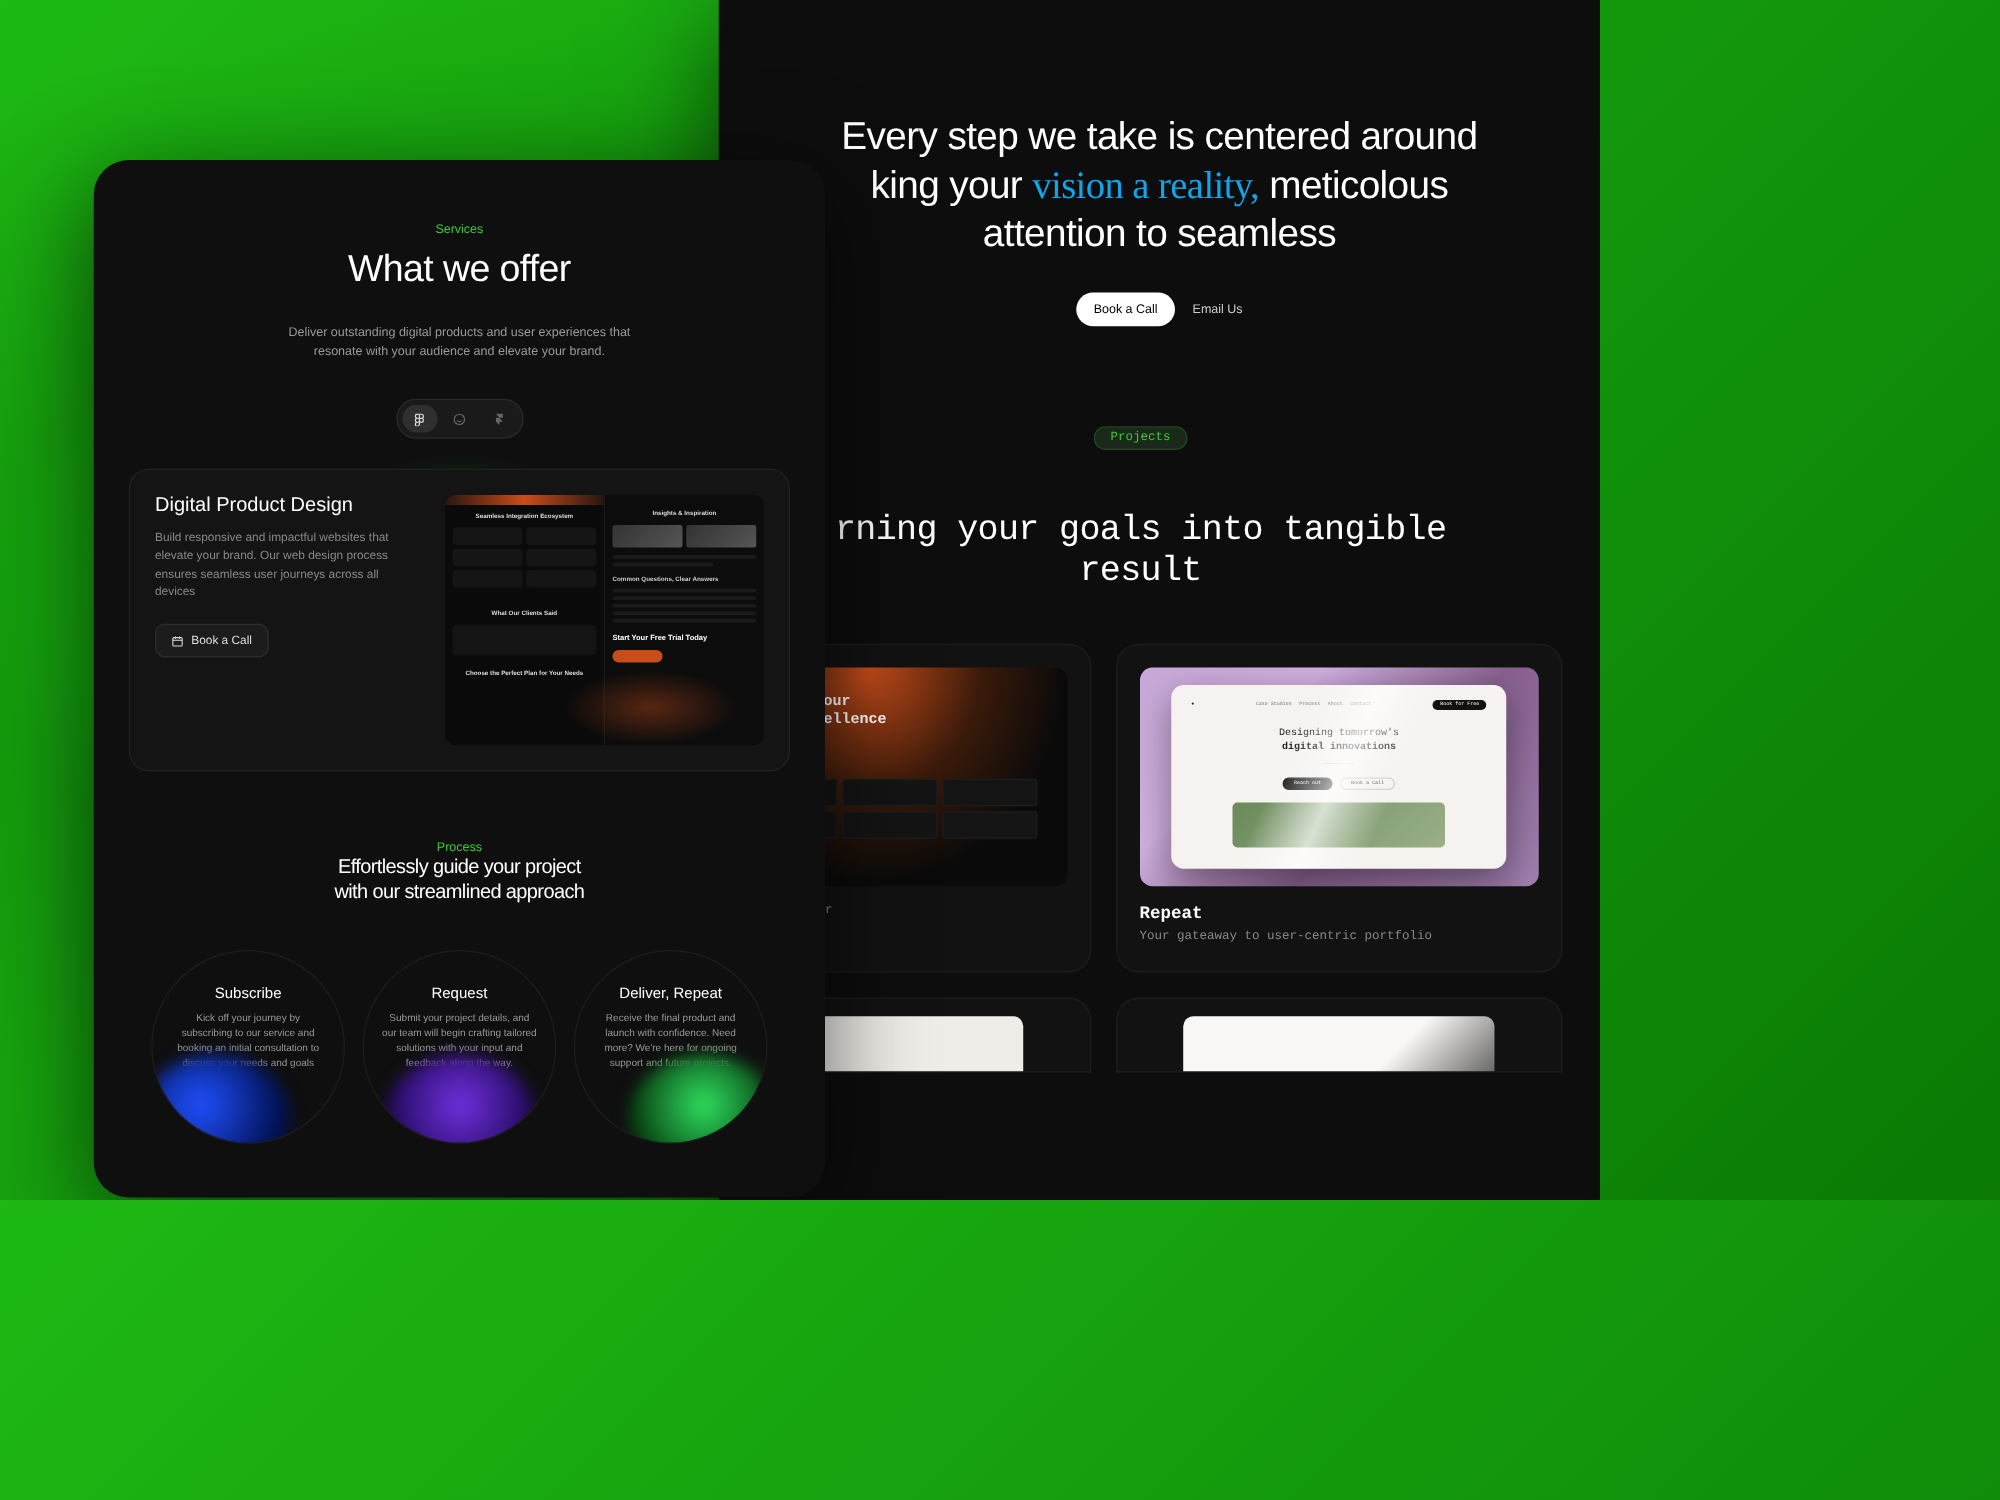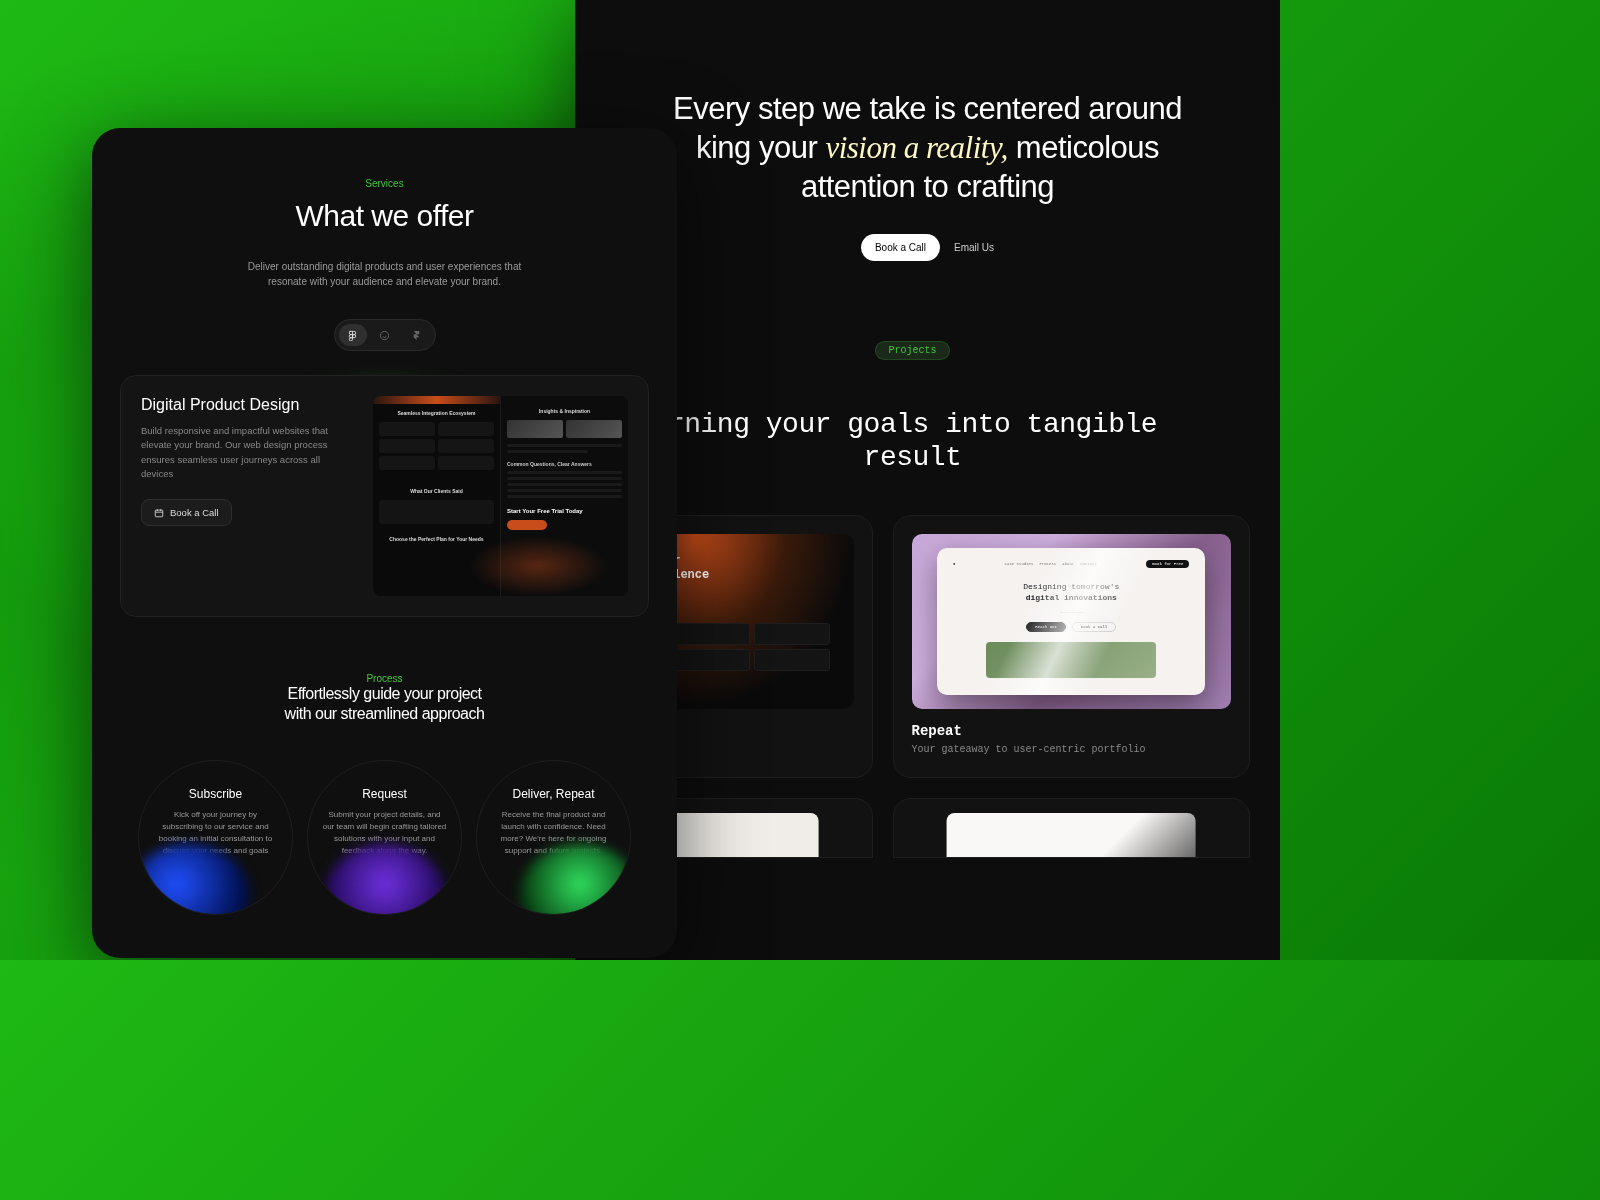--- a/index.html
+++ b/index.html
@@ -18,21 +18,21 @@
 }
 .panel {
   position: absolute;
   background: #0f0f0f;
   box-shadow: 0 20px 80px rgba(0,0,0,0.6);
   color: #fff;
   overflow: hidden;
 }
 .panel-left {
   top: 128px;
-  left: 92px;
+  left: 75px;
   width: 585px;
   height: 830px;
   border-radius: 28px;
 }
 .panel-right {
   top: 0;
   left: 575px;
   right: 0;
   bottom: 0;
   background: #0d0d0d;
@@ -150,21 +150,21 @@
 }
 .process-card h4 { font-size: 12px; font-weight: 400; margin-bottom: 8px; }
 .process-card p { font-size: 8px; color: #999; line-height: 1.5; }
 .process-blob { position: absolute; bottom: -30px; width: 120px; height: 100px; border-radius: 50%; filter: blur(6px); }
 .blob-blue { background: radial-gradient(circle at 40% 40%, #2050ff, #001050 70%); left: -10px; }
 .blob-purple { background: radial-gradient(circle at 50% 40%, #7030e0, #200858 70%); left: 50%; transform: translateX(-50%); }
 .blob-green { background: radial-gradient(circle at 50% 40%, #30e060, #053a0e 70%); right: -10px; }
 
 .right-hero { text-align: center; padding: 90px 40px 40px; }
 .right-hero h1 { font-size: 31px; line-height: 1.25; }
-.right-hero .italic { font-style: italic; font-family: Georgia, serif; color: #fef9c3; }
+.right-hero .italic { font-family: Georgia, serif; color: #0ea5e9; }
 .right-cta-row { margin-top: 28px; display: flex; justify-content: center; gap: 14px; align-items: center; }
 .btn-white { background: #fff; color: #000; font-size: 10px; font-weight: 500; padding: 8px 14px; border-radius: 18px; }
 .btn-text { background: transparent; color: #ccc; font-size: 10px; }
 .right-projects { padding: 40px 30px 0 0; text-align: center; font-family: Liberation Mono, monospace; }
 .right-projects h2 { font-size: 28px; line-height: 1.2; margin-top: 14px; }
 .projects-grid { display: flex; gap: 20px; margin-top: 40px; margin-left: -60px; }
 .proj-card { flex: 1; background: #121212; border: 1px solid #1e1e1e; border-radius: 18px; padding: 18px 18px 22px; text-align: left; min-width: 0; }
 .proj-card:first-child { border-top-left-radius: 0; border-bottom-left-radius: 0; }
 .proj-thumb { width: 100%; height: 175px; border-radius: 10px; overflow: hidden; position: relative; margin-bottom: 14px; }
 .proj-thumb-1 { background: radial-gradient(ellipse at 50% 0%, #c94d1a 0%, #3a1a0a 40%, #0a0a0a 70%); }
@@ -197,21 +197,21 @@
 </head>
 <body>
 
 <div class="green-glow-bg"></div>
 
 <div class="panel panel-right">
   <div class="right-hero">
     <h1>
       <span>Every step we take is centered around</span><br>
       <span>king your </span><span class="italic">vision a reality,</span><span> meticolous</span><br>
-      <span>attention to crafting</span>
+      <span>attention to seamless</span>
     </h1>
     <div class="right-cta-row">
       <div class="btn-white">Book a Call</div>
       <div class="btn-text">Email Us</div>
     </div>
   </div>
 
   <div class="right-projects">
     <div class="label-small"><span class="label-pill">Projects</span></div>
     <h2>

